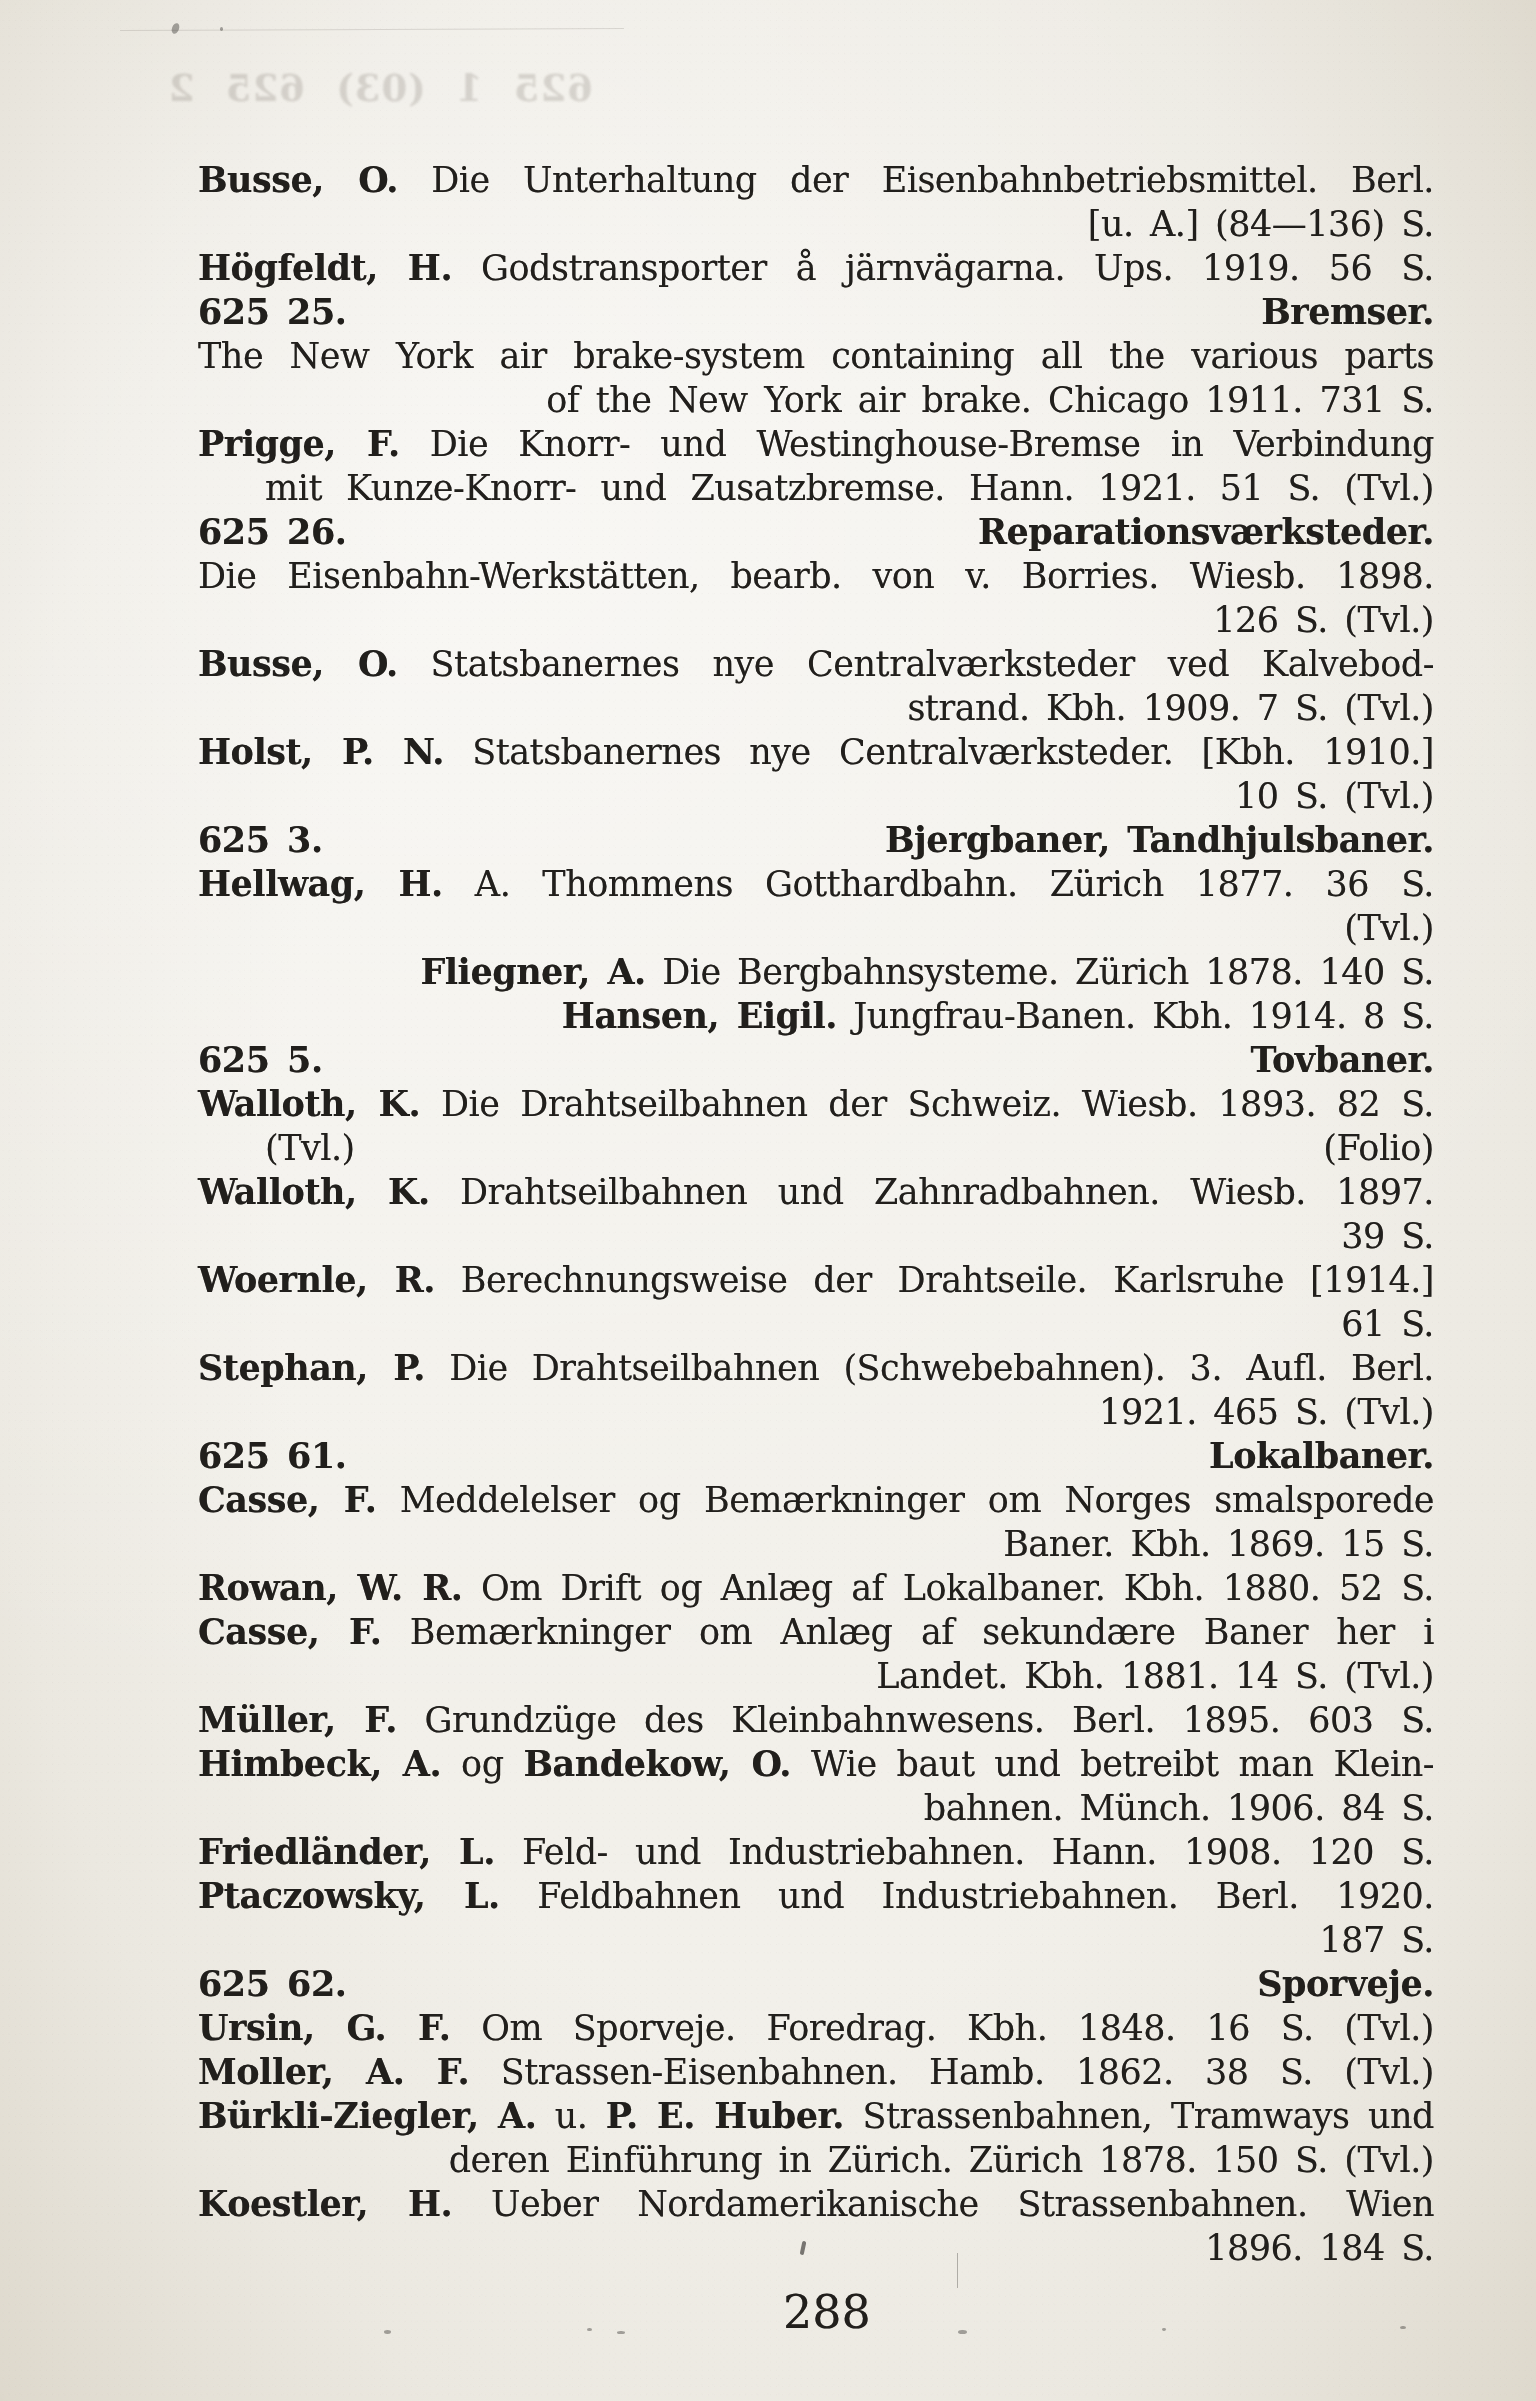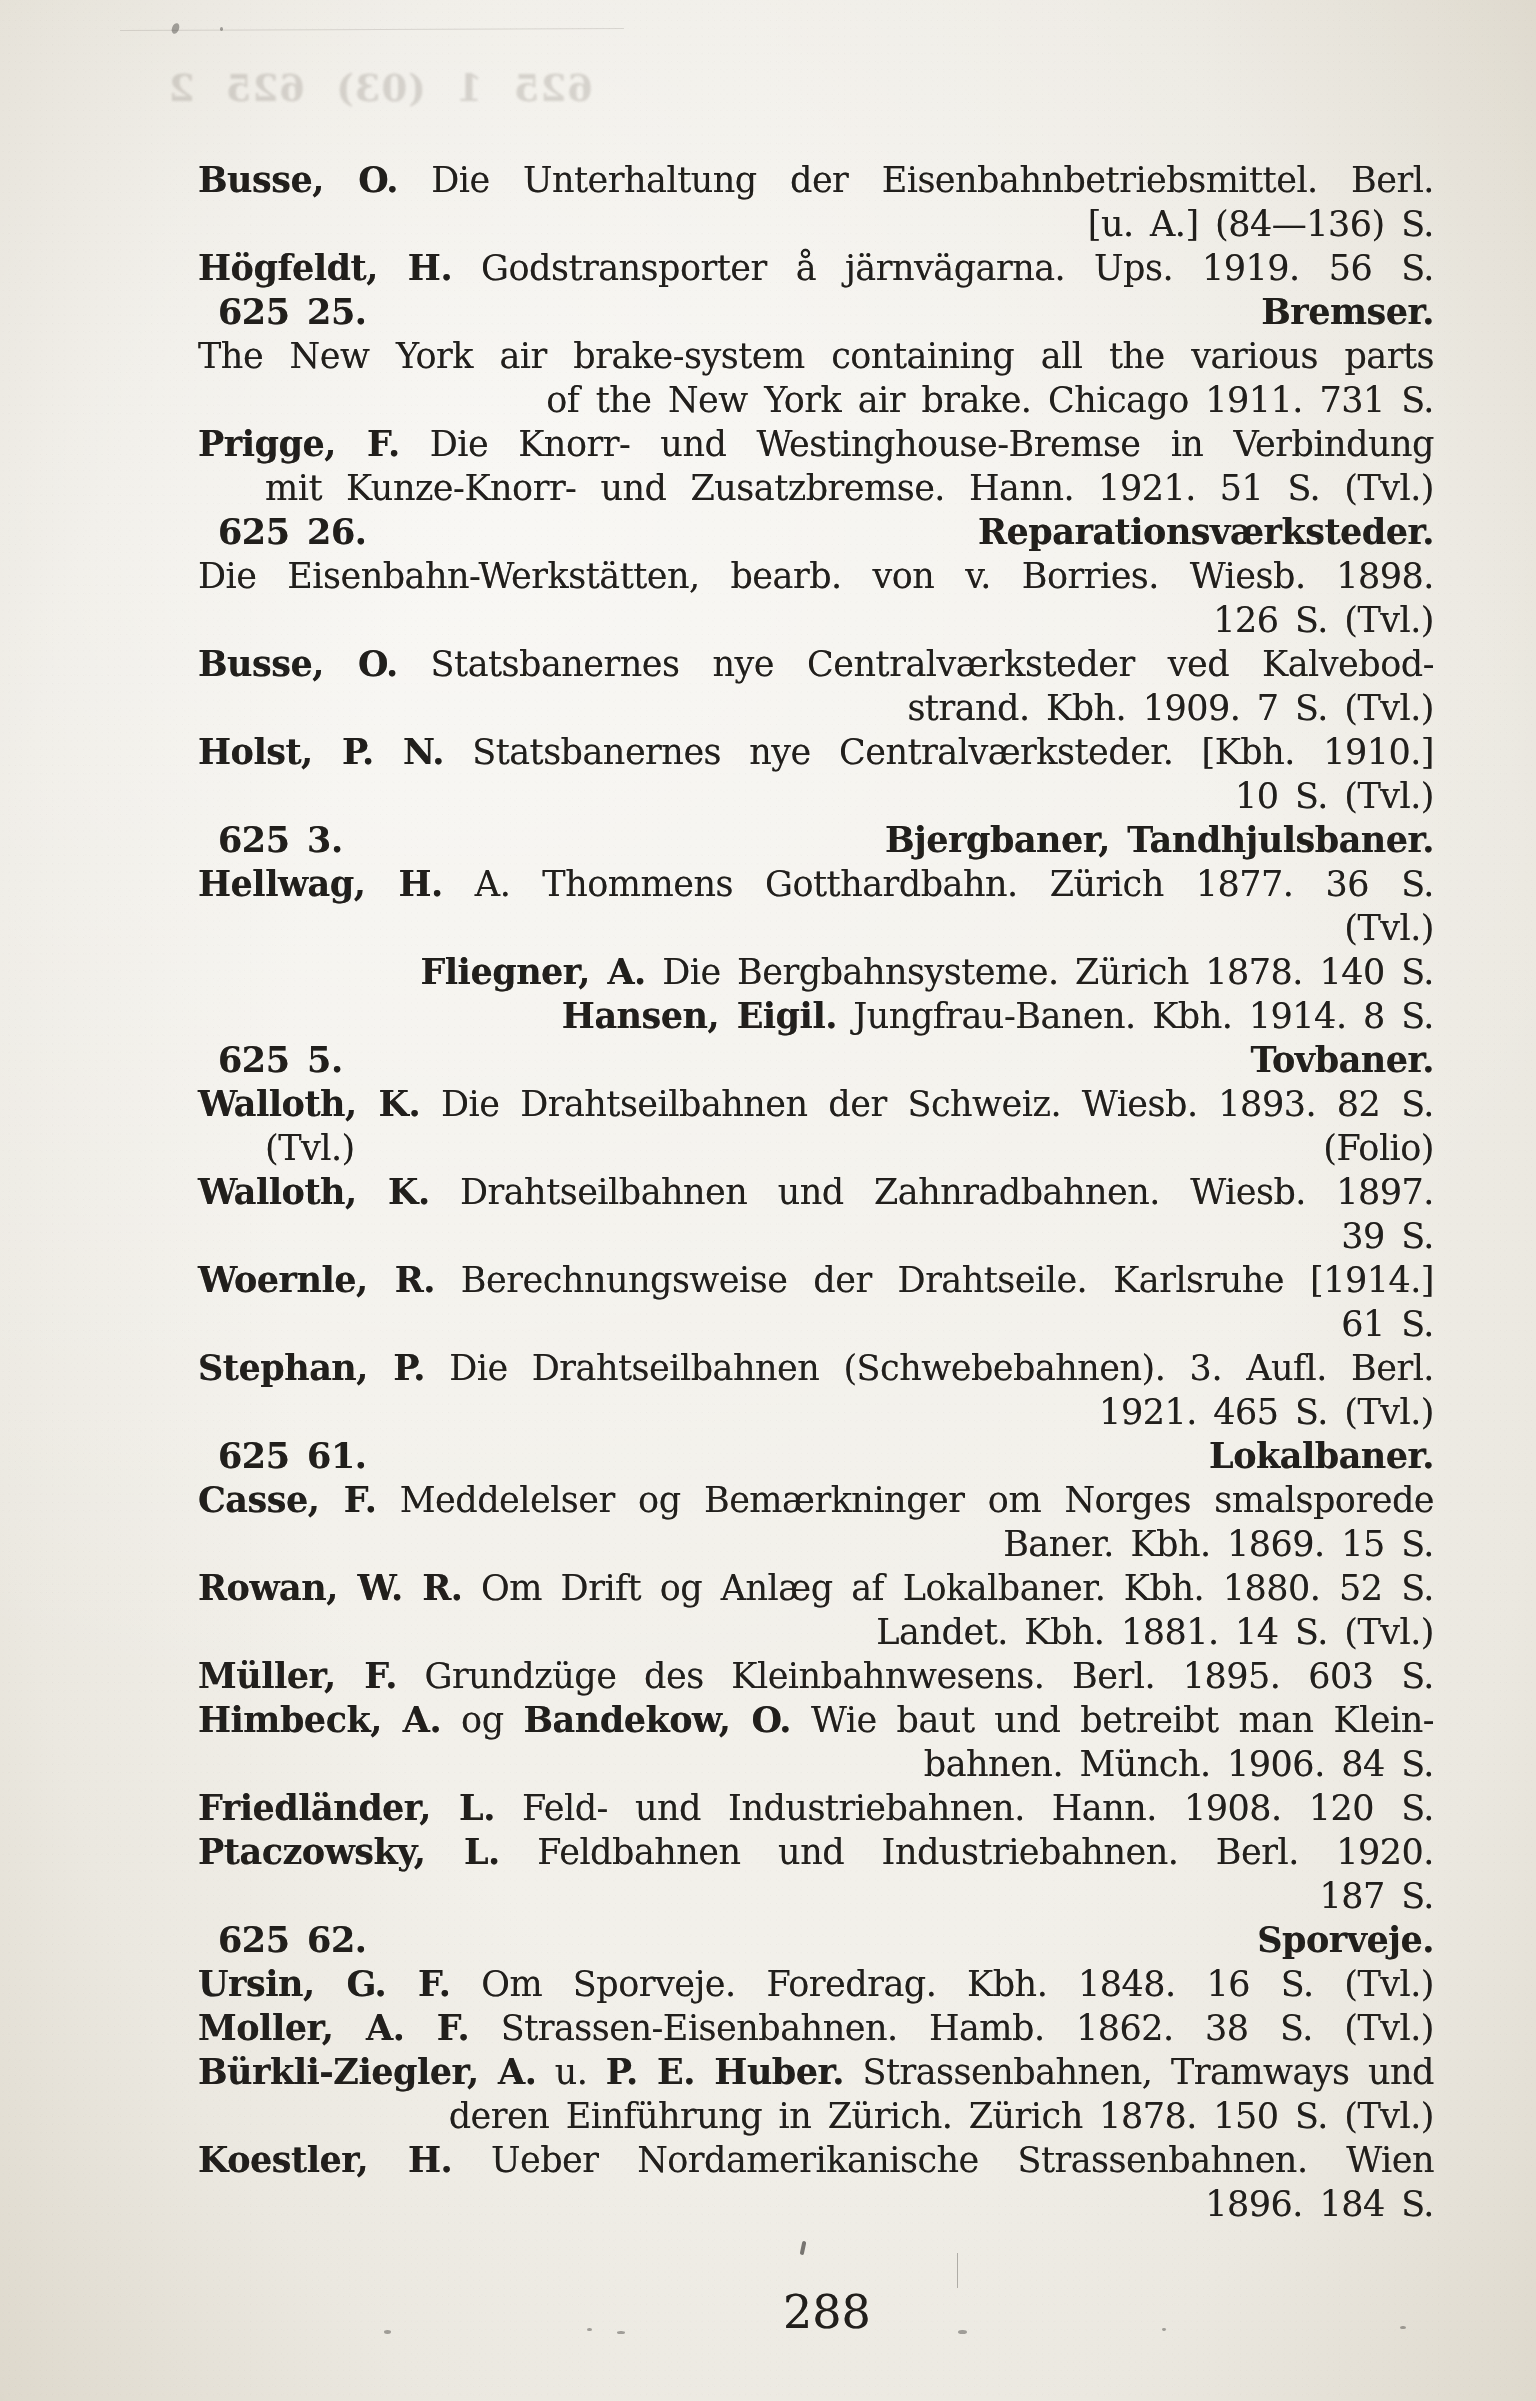--- a/index.html
+++ b/index.html
@@ -27,21 +27,21 @@
     position:absolute;left:198px;top:158px;width:1236px;
     font-size:35px;line-height:44px;
     letter-spacing:-0.5px;word-spacing:5.8px;
     text-shadow:0 0 0.6px rgba(33,30,26,0.55);
   }
   .line{text-align:right;}
   .line.stretch{text-align:justify;text-align-last:justify;}
   .line.cont{padding-left:67px;}
   .line.split{display:flex;justify-content:space-between;}
   .seg.b{font-weight:bold;}
-  .heading{display:flex;justify-content:space-between;font-weight:bold;margin-left:20px;}
+  .heading{display:flex;justify-content:space-between;font-weight:bold;}
   .pageno{
     position:absolute;left:783px;top:2290px;
     font-size:46px;line-height:44px;
     text-shadow:0 0 0.6px rgba(33,30,26,0.5);
   }
   
   .bleed{
     position:absolute;left:185px;top:66px;width:408px;height:46px;
     font-size:37px;font-weight:bold;
     color:rgba(108,102,90,0.22);
@@ -152,20 +152,21 @@
         <span class="seg">Lokalbaner.</span>
       </div>
       <div class="entry">
         <div class="line stretch"><span class="seg"><span class="seg b">Casse, F.</span><span class="seg"> Meddelelser og Bemærkninger om Norges smalsporede</span></span></div>
         <div class="line cont"><span class="seg"><span class="seg">Baner. Kbh. 1869. 15 S.</span></span></div>
       </div>
       <div class="entry">
         <div class="line stretch"><span class="seg"><span class="seg b">Rowan, W. R.</span><span class="seg"> Om Drift og Anlæg af Lokalbaner. Kbh. 1880. 52 S.</span></span></div>
       </div>
       <div class="entry">
+        <div class="line stretch"><span class="seg"><span class="seg b">Casse, F.</span><span class="seg"> Bemærkninger om Anlæg af sekundære Baner her i</span></span></div>
         <div class="line cont"><span class="seg"><span class="seg">Landet. Kbh. 1881. 14 S. (Tvl.)</span></span></div>
       </div>
       <div class="entry">
         <div class="line stretch"><span class="seg"><span class="seg b">Müller, F.</span><span class="seg"> Grundzüge des Kleinbahnwesens. Berl. 1895. 603 S.</span></span></div>
       </div>
       <div class="entry">
         <div class="line stretch"><span class="seg"><span class="seg b">Himbeck, A.</span><span class="seg"> og </span><span class="seg b">Bandekow, O.</span><span class="seg"> Wie baut und betreibt man Klein-</span></span></div>
         <div class="line cont"><span class="seg"><span class="seg">bahnen. Münch. 1906. 84 S.</span></span></div>
       </div>
       <div class="entry">

